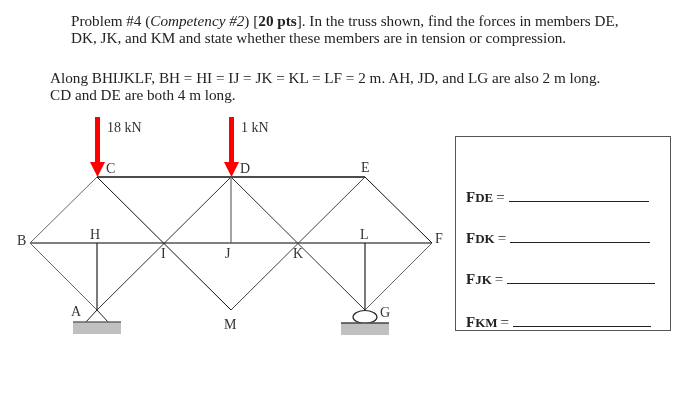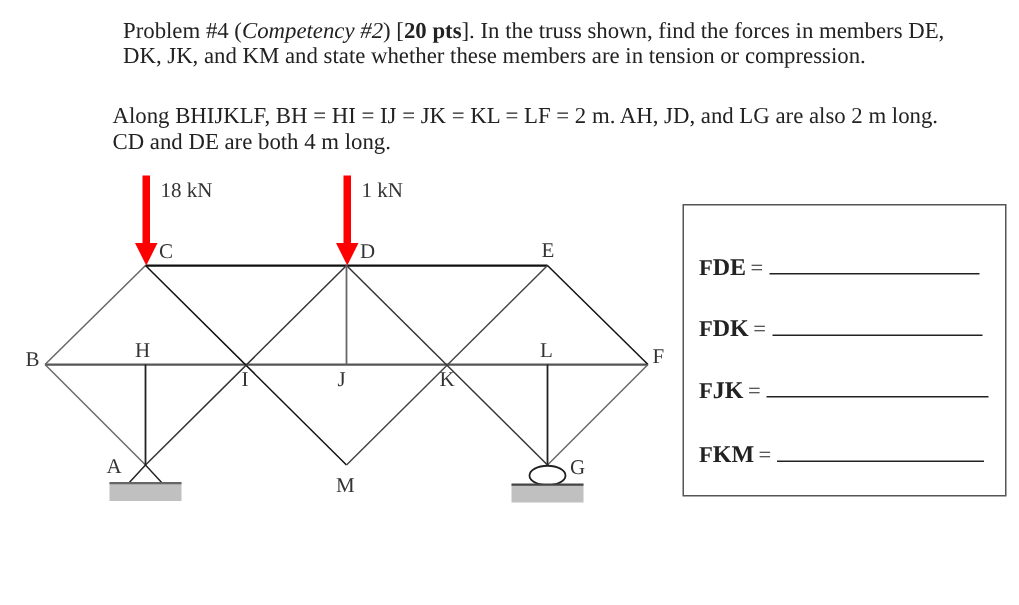--- a/index.html
+++ b/index.html
@@ -1,29 +1,29 @@
 <!DOCTYPE html>
 <html><head>
 <meta charset="utf-8">
 <style>
   html, body { margin: 0; padding: 0; background: #ffffff; }
   body { width: 679px; height: 403px; position: relative; overflow: hidden;
          font-family: "Liberation Serif", serif; color: #222; }
-  .para { position: absolute; left: 75px; width: 570px; font-size: 15.2px; line-height: 17px; }
-  .p1 { top: 12px; left: 82px; }
+  .para { position: absolute; left: 50px; width: 570px; font-size: 15.2px; line-height: 17px; }
+  .p1 { top: 12px; left: 71px; }
   .p2 { top: 69px; }
   .it { font-style: italic; }
   .bd { font-weight: bold; }
   svg.truss { position: absolute; left: 0; top: 0; }
   .lbl { position: absolute; font-size: 14px; line-height: 14px; color: #333; }
   .answer-box { position: absolute; left: 455px; top: 136px; width: 216px; height: 195px;
                 border: 1.5px solid #555; box-sizing: border-box; }
   .ans-row { position: absolute; left: 10px; font-size: 15px; font-weight: bold; color: #222;
              display: flex; align-items: baseline; }
-  .ans-row .sub { font-size: 16px; font-weight: bold; }
+  .ans-row .sub { font-size: 13px; font-weight: bold; margin-top: 20px; }
   .ans-row .eq { font-weight: normal; margin-left: 3px; margin-right: 4px; font-size: 15px; }
   .blank { display: inline-block; border-bottom: 1px solid #222; height: 1px; }
 </style>
 </head>
 <body>
 
 <div class="para p1"><span>Problem #4 (</span><span class="it">Competency #2</span><span>) [</span><span class="bd">20 pts</span><span>]. In the truss shown, find the forces in members DE, DK, JK, and KM and state whether these members are in tension or compression.</span></div>
 
 <div class="para p2">Along BHIJKLF, BH = HI = IJ = JK = KL = LF = 2 m. AH, JD, and LG are also 2 m long. CD and DE are both 4 m long.</div>
 

